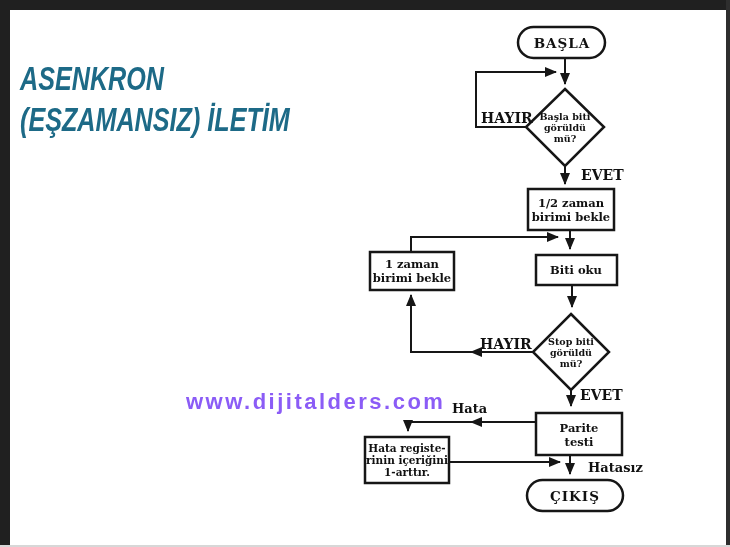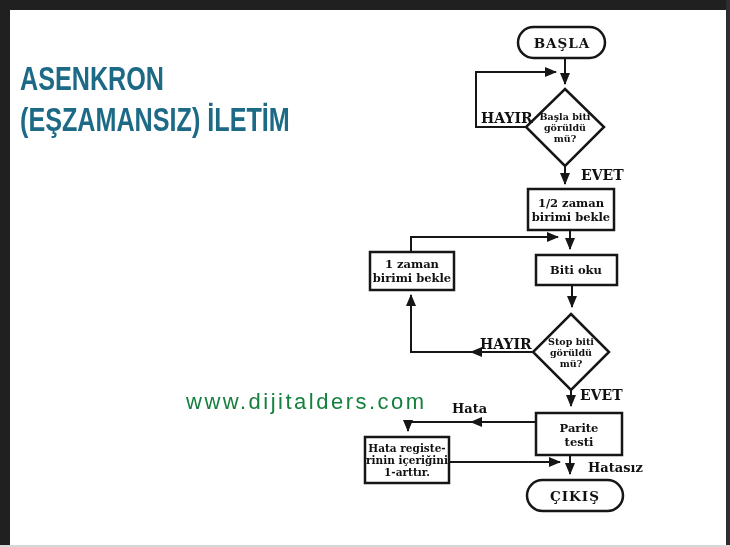--- a/index.html
+++ b/index.html
@@ -15,27 +15,28 @@
   .bar-right  { position: absolute; right: 0; top: 0; width: 4px; height: 547px; background: #2e2e2e; }
   .bar-bottom { position: absolute; left: 0; bottom: 0; width: 730px; height: 2px; background: #d7d7d7; }
 
   .slide-title {
     position: absolute; left: 20px; top: 58px;
     color: #1d6a87;
     font-weight: bold;
     font-size: 34px;
     line-height: 41px;
     white-space: nowrap;
+    font-style: italic;
   }
   .slide-title .tline { transform: scaleX(0.74); transform-origin: left center; }
 
   .watermark {
     position: absolute; left: 186px; top: 389px;
-    color: #15803d;
-    font-weight: normal;
+    color: #8b5cf6;
+    font-weight: bold;
     font-size: 22px;
     letter-spacing: 2.5px;
     white-space: nowrap;
     user-select: none;
   }
 
   svg.flow { position: absolute; left: 0; top: 0; }
 
   .shape { fill: #ffffff; stroke: #161616; stroke-width: 2.5; }
   .conn  { fill: none; stroke: #161616; stroke-width: 2; }

